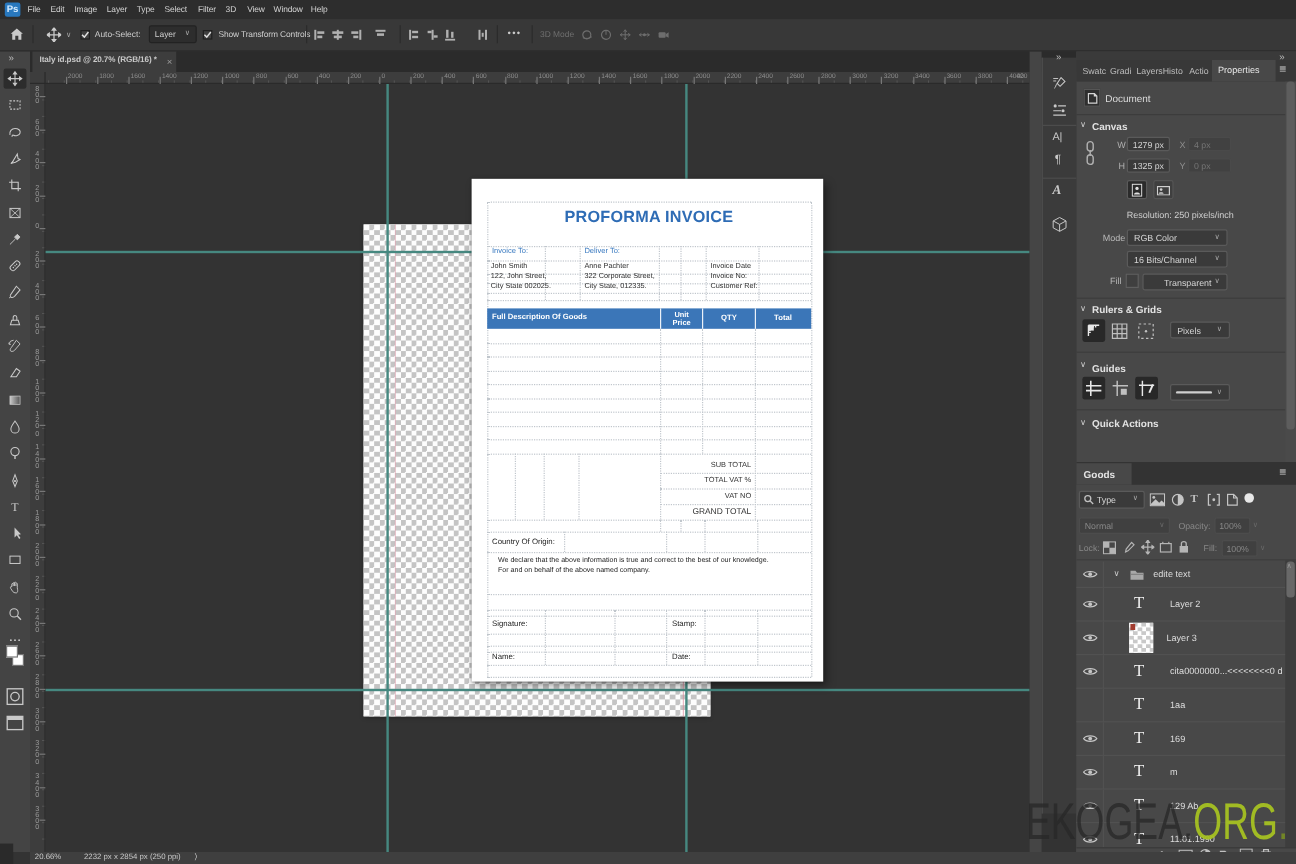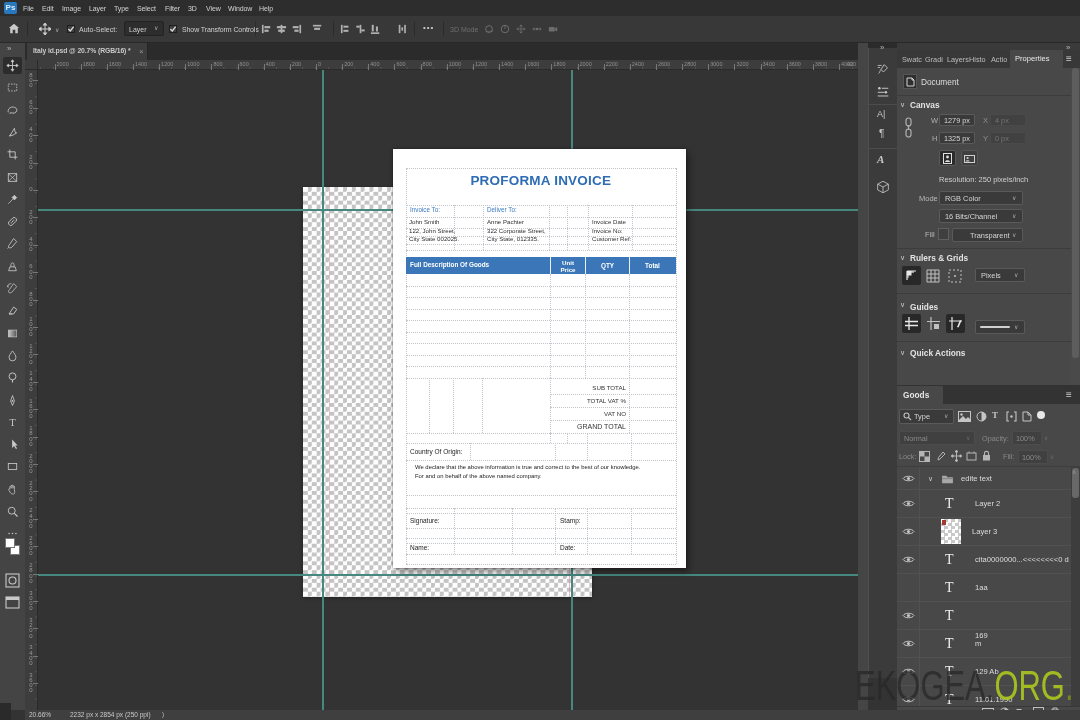--- a/index.html
+++ b/index.html
@@ -689,21 +689,21 @@
 <div style="position:absolute;left:919px;top:574px;width:1px;height:28px;background:#515151;"></div>
 <div style="position:absolute;left:945px;top:581.0px;font-size:14px;color:#eeeeee;white-space:nowrap;line-height:1;font-family:'Liberation Serif';">T</div>
 <div style="position:absolute;left:975px;top:584.0px;font-size:7.6px;color:#dddddd;white-space:nowrap;line-height:1;">1aa</div>
 <div style="position:absolute;left:897px;top:629px;width:175px;height:1px;background:#515151;"></div>
 <svg class="ic" style="left:902px;top:611px" width="13" height="9" viewBox="0 0 13 9">
     <path d="M1 4.5 C3 1.5 10 1.5 12 4.5 C10 7.5 3 7.5 1 4.5 Z" fill="none" stroke="#c5c5c5" stroke-width="1"></path>
     <circle cx="6.5" cy="4.5" r="1.6" fill="#c5c5c5"></circle>
   </svg>
 <div style="position:absolute;left:919px;top:602px;width:1px;height:28px;background:#515151;"></div>
 <div style="position:absolute;left:945px;top:609.0px;font-size:14px;color:#eeeeee;white-space:nowrap;line-height:1;font-family:'Liberation Serif';">T</div>
-<div style="position:absolute;left:975px;top:612.0px;font-size:7.6px;color:#dddddd;white-space:nowrap;line-height:1;margin-top:20px;">169</div>
+<div style="position:absolute;left:975px;top:612.0px;font-size:7.6px;color:#dddddd;white-space:nowrap;line-height:1;">169</div>
 <div style="position:absolute;left:897px;top:657px;width:175px;height:1px;background:#515151;"></div>
 <svg class="ic" style="left:902px;top:639px" width="13" height="9" viewBox="0 0 13 9">
     <path d="M1 4.5 C3 1.5 10 1.5 12 4.5 C10 7.5 3 7.5 1 4.5 Z" fill="none" stroke="#c5c5c5" stroke-width="1"></path>
     <circle cx="6.5" cy="4.5" r="1.6" fill="#c5c5c5"></circle>
   </svg>
 <div style="position:absolute;left:919px;top:630px;width:1px;height:28px;background:#515151;"></div>
 <div style="position:absolute;left:945px;top:637.0px;font-size:14px;color:#eeeeee;white-space:nowrap;line-height:1;font-family:'Liberation Serif';">T</div>
 <div style="position:absolute;left:975px;top:640.0px;font-size:7.6px;color:#dddddd;white-space:nowrap;line-height:1;">m</div>
 <div style="position:absolute;left:897px;top:685px;width:175px;height:1px;background:#515151;"></div>
 <svg class="ic" style="left:902px;top:667px" width="13" height="9" viewBox="0 0 13 9">

